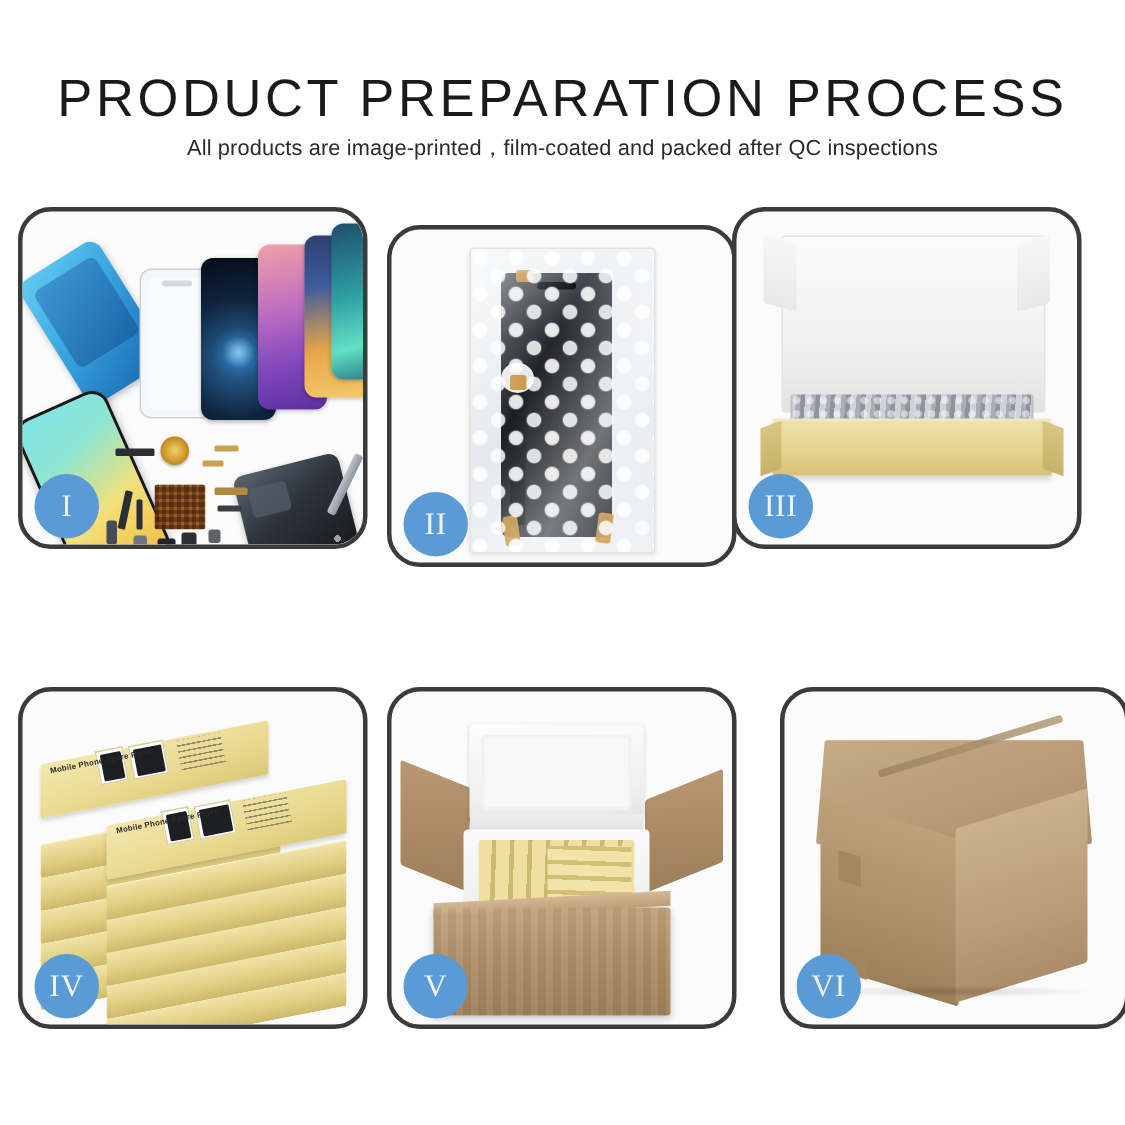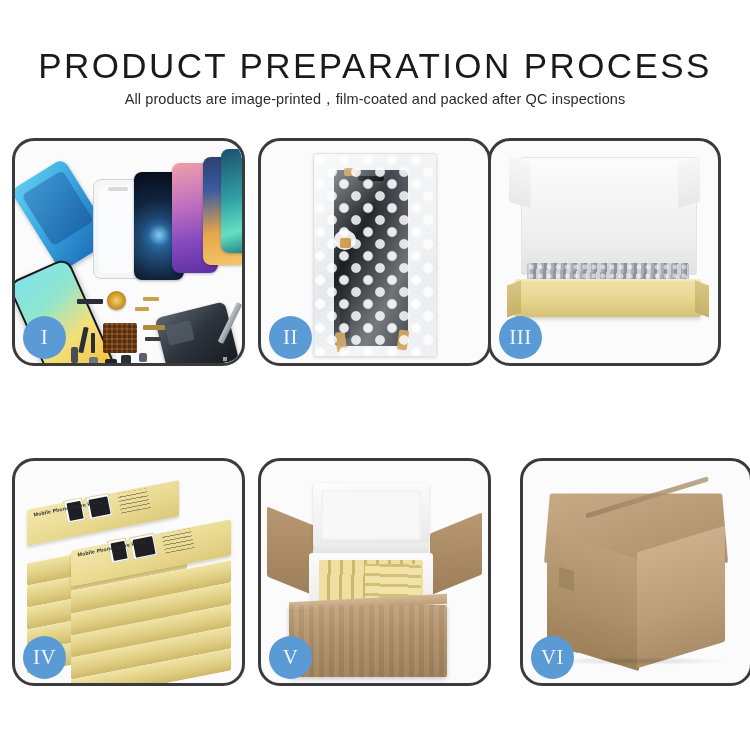--- a/index.html
+++ b/index.html
@@ -22,21 +22,21 @@
   .subtitle{
     margin:0;padding:0;
     font-size:14.5px;font-weight:400;letter-spacing:.1px;
     color:#2b2b2b;line-height:1;
     position:absolute;left:0;top:92px;width:750px;
   }
 
   
   .grid{position:absolute;left:12px;top:138px;width:726px;height:548px;}
   .cell{position:absolute;width:233px;height:228px;}
-  .c0{left:0;top:0;}   .c1{left:246px;top:0;}   .c2{left:476px;top:0;}
+  .c0{left:0;top:0;}   .c1{left:246px;top:12px;}   .c2{left:476px;top:0;}
   .c3{left:0;top:320px;} .c4{left:246px;top:320px;} .c5{left:508px;top:320px;}
 
   .panel{
     position:absolute;inset:0;
     border:3px solid #3b3b3d;
     border-radius:22px;
     background:#fbfbfb;
     box-sizing:border-box;
     overflow:hidden;
   }

